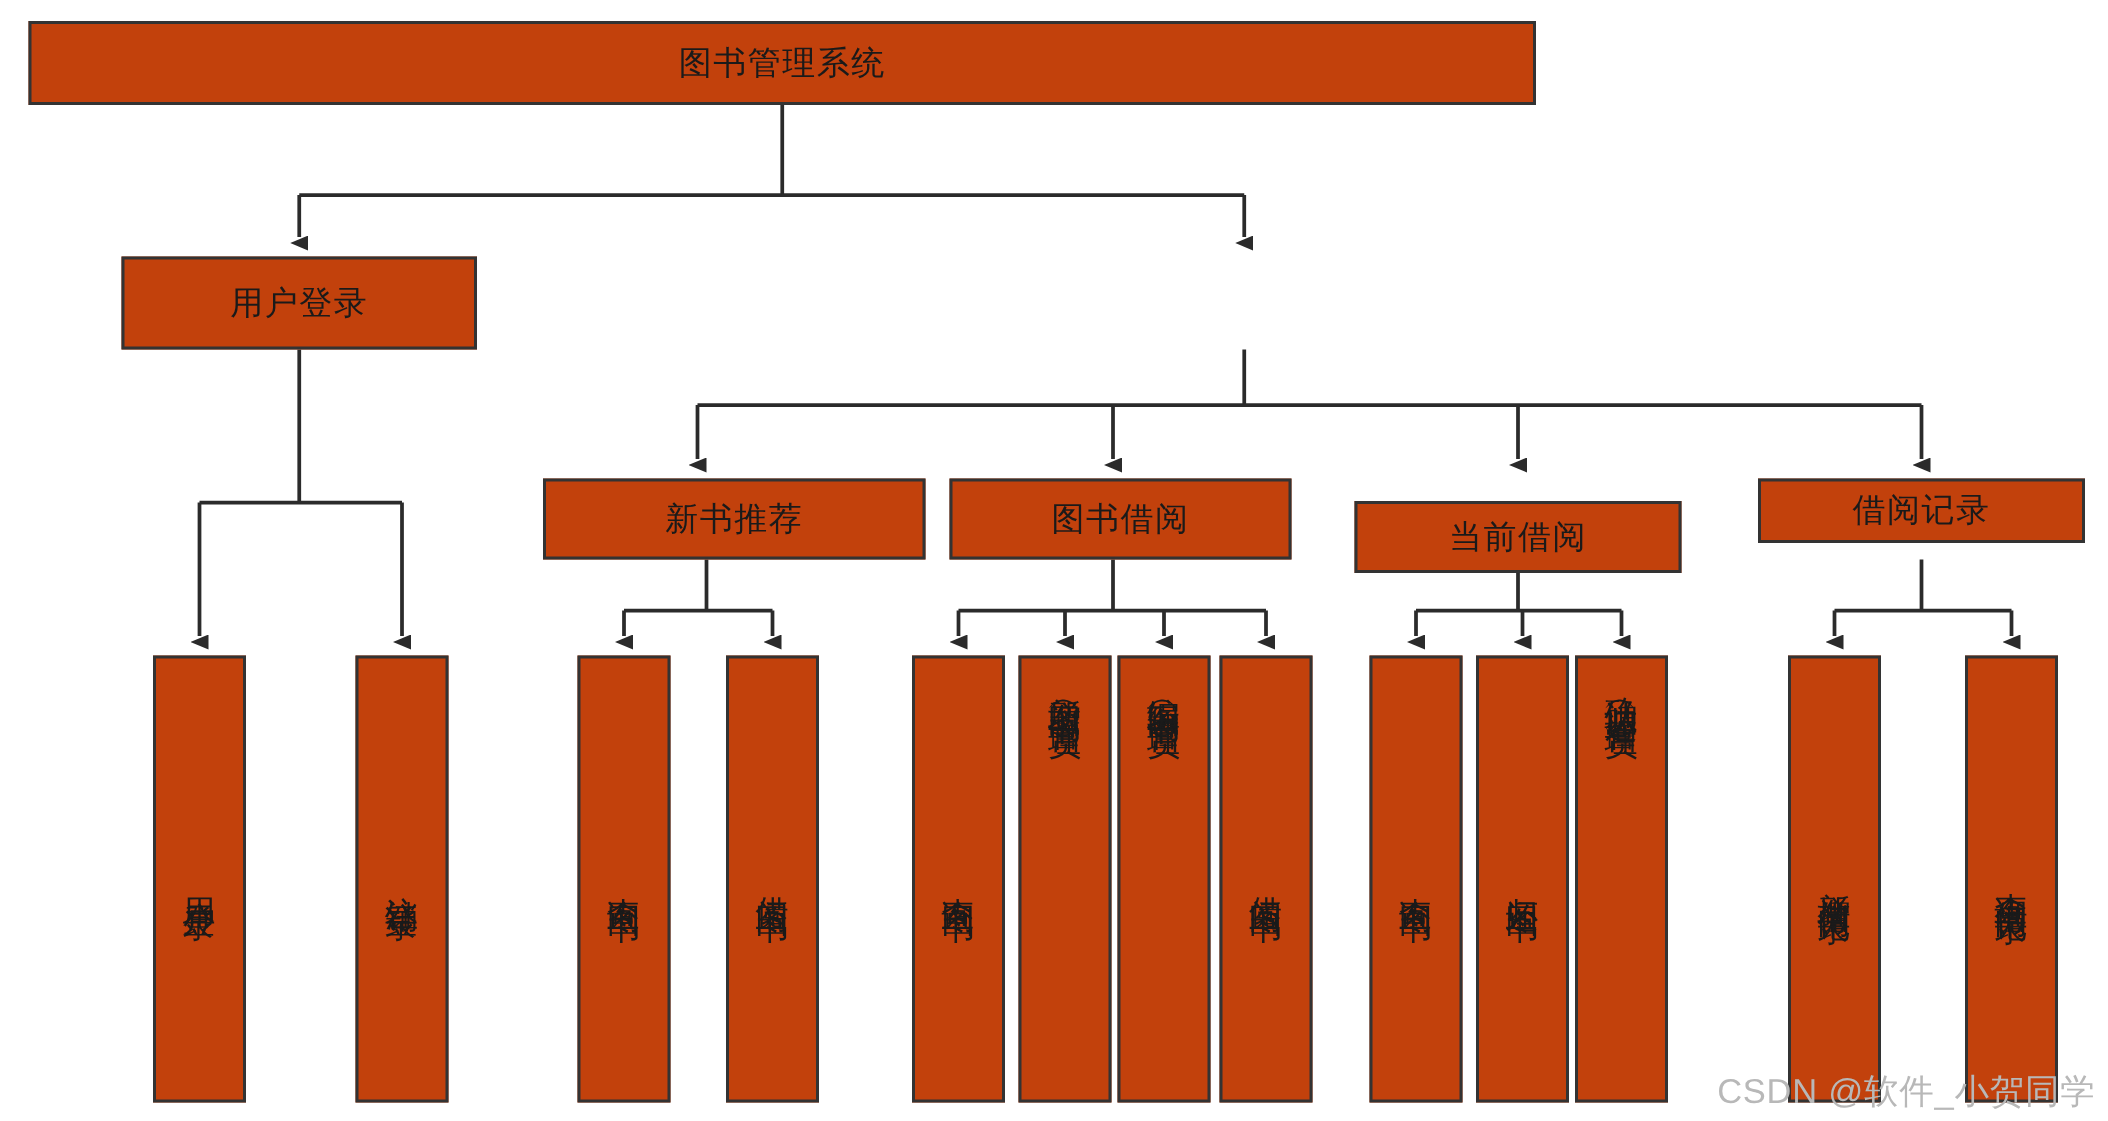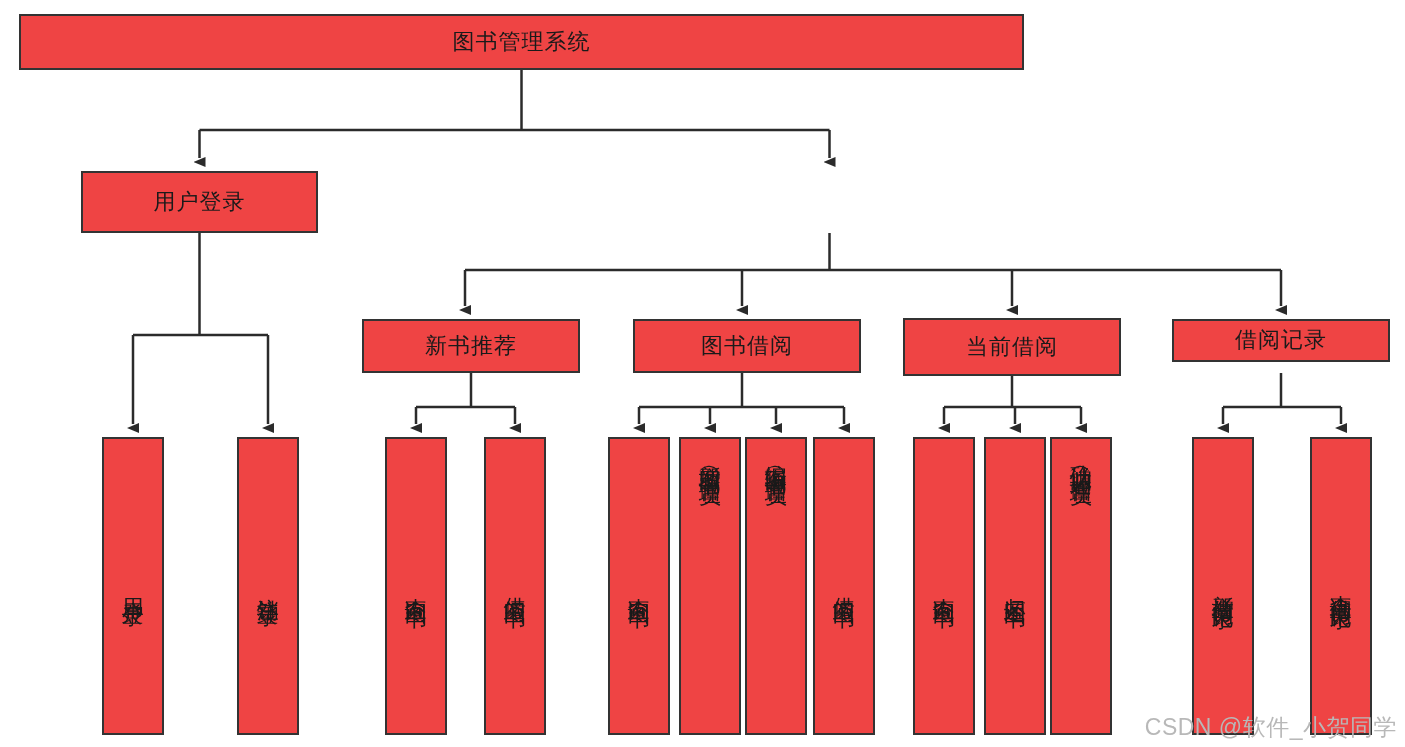--- a/index.html
+++ b/index.html
@@ -18,21 +18,21 @@
   #diagram-root {
     position: absolute;
     left: 0;
     top: 0;
     width: 1405px;
     height: 747px;
   }
   .node-box {
     position: absolute;
     box-sizing: border-box;
-    background: #ef4444;
+    background: #c2410c;
     border: 2px solid #333333;
     display: flex;
     align-items: center;
     justify-content: center;
     overflow: hidden;
   }
   .node-label-h {
     font-size: 22px;
     color: #1a1a1a;
     letter-spacing: 1px;
@@ -133,27 +133,27 @@
   </svg>
 
   <div class="node-box" id="node-root" style="left: 19px; top: 14px; width: 1005px; height: 56px;">
     <span class="node-label-h">图书管理系统</span>
   </div>
 
   <div class="node-box" id="node-l2-0" style="left: 81px; top: 171px; width: 237px; height: 62px;">
     <span class="node-label-h">用户登录</span>
   </div>
 
-  <div class="node-box" id="node-l3-0" style="left: 362px; top: 319px; width: 218px; height: 54px;">
+  <div class="node-box" id="node-l3-0" style="left: 362px; top: 319px; width: 255px; height: 54px;">
     <span class="node-label-h">新书推荐</span>
   </div>
   <div class="node-box" id="node-l3-1" style="left: 633px; top: 319px; width: 228px; height: 54px;">
     <span class="node-label-h">图书借阅</span>
   </div>
-  <div class="node-box" id="node-l3-2" style="left: 903px; top: 318px; width: 218px; height: 58px;">
+  <div class="node-box" id="node-l3-2" style="left: 903px; top: 334px; width: 218px; height: 48px;">
     <span class="node-label-h">当前借阅</span>
   </div>
   <div class="node-box" id="node-l3-3" style="left: 1172px; top: 319px; width: 218px; height: 43px;">
     <span class="node-label-h">借阅记录</span>
   </div>
 
   <div class="node-box leaf-box center-v" id="leaf-0" style="left: 102px; top: 437px; width: 62px; height: 298px;">
     <span class="node-label-v">用户登录</span>
   </div>
   <div class="node-box leaf-box center-v" id="leaf-1" style="left: 237px; top: 437px; width: 62px; height: 298px;">

